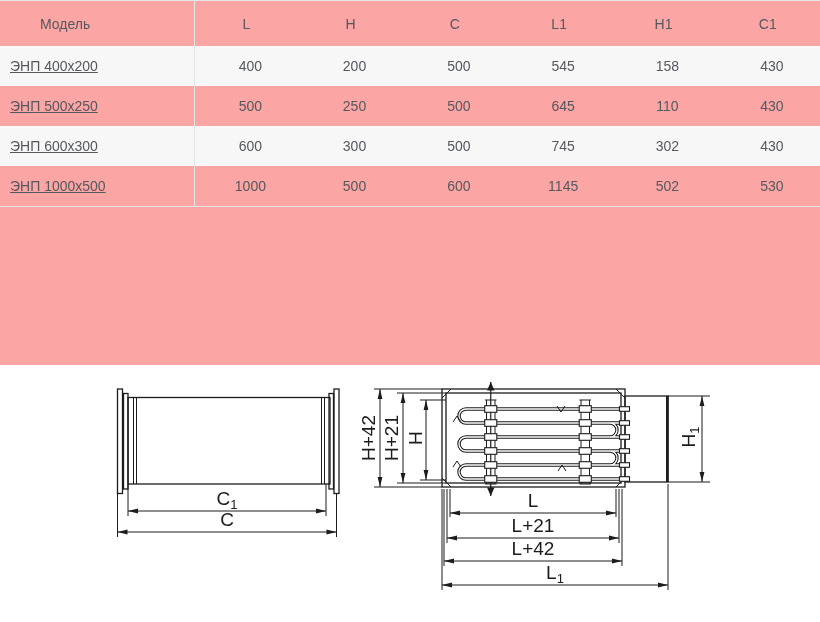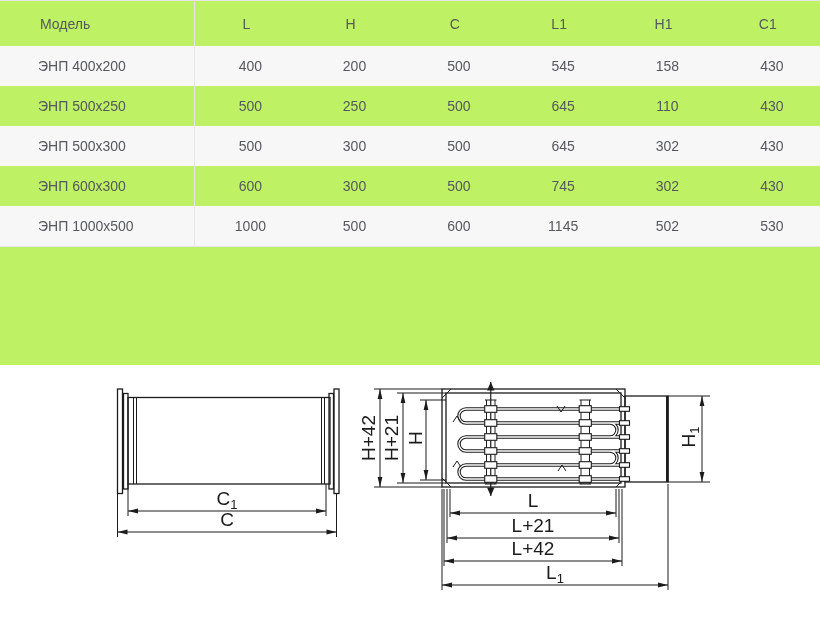--- a/index.html
+++ b/index.html
@@ -1,28 +1,28 @@
 <!DOCTYPE html>
 <html><head>
 <meta charset="utf-8">
 <style>
   html,body { margin:0; padding:0; background:#ffffff; }
   body { width:820px; height:622px; font-family:"Liberation Sans", sans-serif; }
-  .screen { position:relative; width:820px; height:622px; background:#bef264; overflow:hidden; }
+  .screen { position:relative; width:820px; height:622px; background:#fca5a5; overflow:hidden; }
 
   
   table.spec { border-collapse:collapse; table-layout:fixed; width:820px;
                border-top:1px solid #e5e5e8; border-bottom:1px solid #e5e5e8; }
   table.spec th, table.spec td { padding:0; font-size:14px; color:#55585d; text-align:center;
                font-weight:400; white-space:nowrap; overflow:hidden; }
   table.spec th { height:45px; }
   table.spec td { height:40px;padding-left:8px; }
   table.spec th:first-child, table.spec td:first-child { text-align:left; border-right:1px solid #e5e5e8; }
   table.spec th:first-child { padding-left:40px; }
-  table.spec td:first-child { padding-left:38px; }
+  table.spec td:first-child { padding-left:10px;text-decoration:underline; }
   table.spec tbody tr:nth-child(odd) td { background:#f7f7f8; }
 
   
   .diagrams { position:absolute; left:0; top:365px; width:820px; height:257px; background:#ffffff; }
   svg.side  { position:absolute; left:90px;  top:10px; }
   svg.front { position:absolute; left:360px; top:6px; }
   svg text { font-family:"Liberation Sans", sans-serif; fill:#1c1c1c; }
   .ln   { stroke:#1c1c1c; fill:none; stroke-width:1.3; }
   .thin { stroke:#1c1c1c; fill:none; stroke-width:1; }
   .fillb{ fill:#1c1c1c; stroke:none; }
@@ -71,29 +71,20 @@
       <tr>
         <td>ЭНП 500х250</td>
         <td>500</td>
         <td>250</td>
         <td>500</td>
         <td>645</td>
         <td>110</td>
         <td>430</td>
       </tr>
       <tr>
-        <td>ЭНП 500х300</td>
-        <td>500</td>
-        <td>300</td>
-        <td>500</td>
-        <td>645</td>
-        <td>302</td>
-        <td>430</td>
-      </tr>
-      <tr>
         <td>ЭНП 600х300</td>
         <td>600</td>
         <td>300</td>
         <td>500</td>
         <td>745</td>
         <td>302</td>
         <td>430</td>
       </tr>
       <tr>
         <td>ЭНП 1000х500</td>

